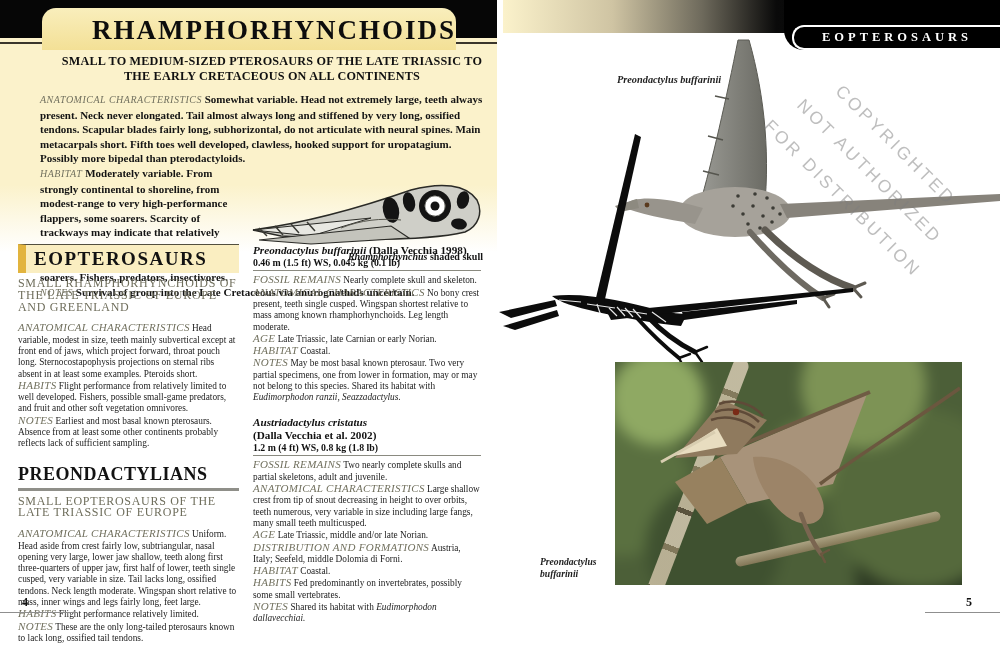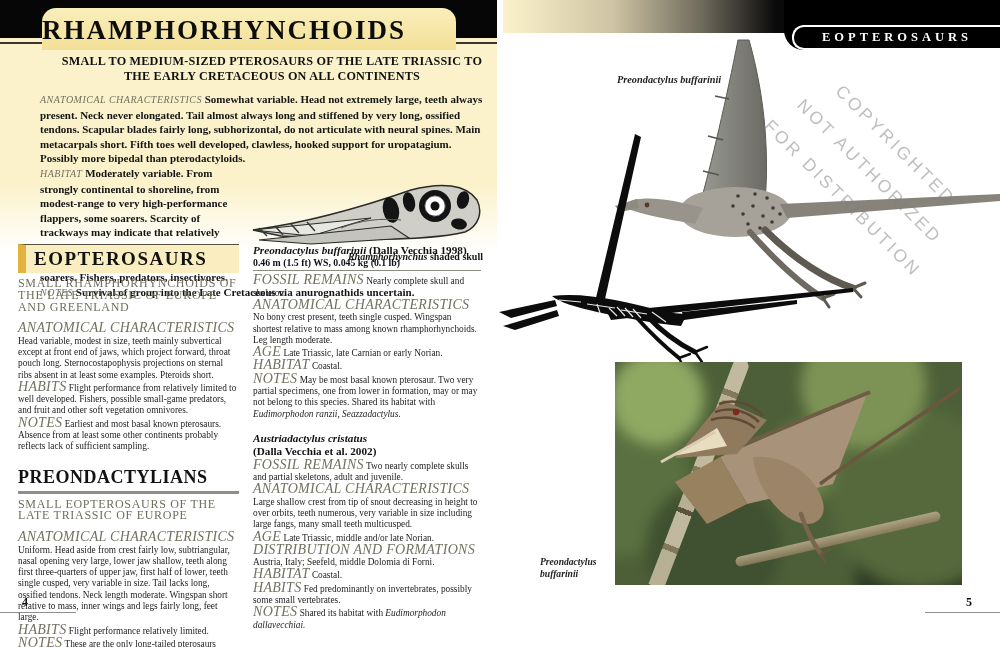--- a/index.html
+++ b/index.html
@@ -5,36 +5,36 @@
   html,body{margin:0;padding:0;}
   body{width:1000px;height:647px;position:relative;overflow:hidden;background:#fff;
        font-family:"Liberation Serif",serif;}
   
   .page-left{position:absolute;left:0;top:0;width:497px;height:647px;
     background:linear-gradient(to bottom,#fbf2cb 0,#fbf2cb 185px,#ffffff 252px);}
   .topbar{position:absolute;left:0;top:0;width:497px;height:38px;background:#060606;}
   .bar-rule{position:absolute;left:0;top:42px;width:497px;height:2px;background:#3a362c;}
   .title-box{position:absolute;left:42px;top:8px;width:414px;height:42px;z-index:3;
     background:linear-gradient(#f9eebc,#f3e096);border-radius:14px 14px 0 0;
-    display:flex;align-items:center;justify-content:flex-start;}
+    display:flex;align-items:center;justify-content:flex-end;}
   .title-box span{font-weight:bold;font-size:27px;letter-spacing:2px;color:#0d0d0d;padding-top:2px;}
   .subtitle{position:absolute;top:54px;left:33px;width:430px;text-align:center;
     font-weight:bold;font-size:12.2px;line-height:15px;letter-spacing:0.2px;color:#111;margin-left:24px;}
   .intro{position:absolute;left:40px;top:92px;width:443px;
     font-weight:bold;font-size:11px;line-height:14.6px;color:#141414;}
   .intro p{margin:0;}
   .lbl{font-weight:normal;color:#72715f;letter-spacing:0.5px;font-style:italic;}
   .intro .lbl{font-size:10px;}
   .skull-float{float:right;width:232px;margin:4px 0 0 10px;}
   .skull-caption{font-weight:bold;font-size:10px;text-align:right;margin-top:-2px;}
   .skull-caption i{font-style:italic;}
   .col-a{position:absolute;left:18px;top:244px;width:221px;}
   .col-b{position:absolute;left:253px;top:244px;width:228px;}
   .col p{font-size:9.3px;line-height:11.3px;color:#1c1c1c;margin:0;}
-  .col .lbl{font-size:14px;letter-spacing:0.3px;}
+  .col .lbl{font-size:11px;letter-spacing:0.3px;}
   .col .it{font-style:italic;}
   .sec-head1{background:#faeec1;border-left:8px solid #e2b43e;border-top:1px solid #53503f;
     padding:3px 0 3px 8px;font-weight:bold;font-size:19px;letter-spacing:1.5px;color:#121212;}
   .sec-sub{font-size:12px;line-height:11.8px;color:#6f6e5c;letter-spacing:0.7px;margin:5px 0 9px;}
   .sec-head2{font-weight:bold;font-size:18px;letter-spacing:0.5px;color:#121212;
     border-bottom:3px solid #8f8f89;padding-bottom:3px;margin-top:14px;}
   .entry-head{font-weight:bold;font-size:11.2px;line-height:13.4px;color:#111;}
   .entry-head .nm{font-style:italic;}
   .entry-stats{font-weight:bold;font-size:9.8px;line-height:12px;color:#111;
     border-bottom:1.5px solid #8a8a80;padding-bottom:1px;margin-bottom:3px;}
@@ -140,20 +140,21 @@
         <p><span class="lbl">FOSSIL REMAINS</span> <span>Nearly complete skull and skeleton.</span></p>
         <p><span class="lbl">ANATOMICAL CHARACTERISTICS</span> <span>No bony crest present, teeth single cusped. Wingspan shortest relative to mass among known rhamphorhynchoids. Leg length moderate.</span></p>
         <p><span class="lbl">AGE</span> <span>Late Triassic, late Carnian or early Norian.</span></p>
         <p><span class="lbl">HABITAT</span> <span>Coastal.</span></p>
         <p><span class="lbl">NOTES</span> <span>May be most basal known pterosaur. Two very partial specimens, one from lower in formation, may or may not belong to this species. Shared its habitat with </span><span class="it">Eudimorphodon ranzii, Seazzadactylus.</span></p>
       </div>
 
       <div class="entry2">
         <div class="entry-head"><span class="nm">Austriadactylus cristatus</span></div>
         <div class="entry-head">(Dalla Vecchia et al. 2002)</div>
+        <div class="entry-stats">1.2 m (4 ft) WS, 0.8 kg (1.8 lb)</div>
         <p><span class="lbl">FOSSIL REMAINS</span> <span>Two nearly complete skulls and partial skeletons, adult and juvenile.</span></p>
         <p><span class="lbl">ANATOMICAL CHARACTERISTICS</span> <span>Large shallow crest from tip of snout decreasing in height to over orbits, teeth numerous, very variable in size including large fangs, many small teeth multicusped.</span></p>
         <p><span class="lbl">AGE</span> <span>Late Triassic, middle and/or late Norian.</span></p>
         <p><span class="lbl">DISTRIBUTION AND FORMATIONS</span> <span>Austria, Italy; Seefeld, middle Dolomia di Forni.</span></p>
         <p><span class="lbl">HABITAT</span> <span>Coastal.</span></p>
         <p><span class="lbl">HABITS</span> <span>Fed predominantly on invertebrates, possibly some small vertebrates.</span></p>
         <p><span class="lbl">NOTES</span> <span>Shared its habitat with </span><span class="it">Eudimorphodon dallavecchiai.</span></p>
       </div>
     </div>
 

